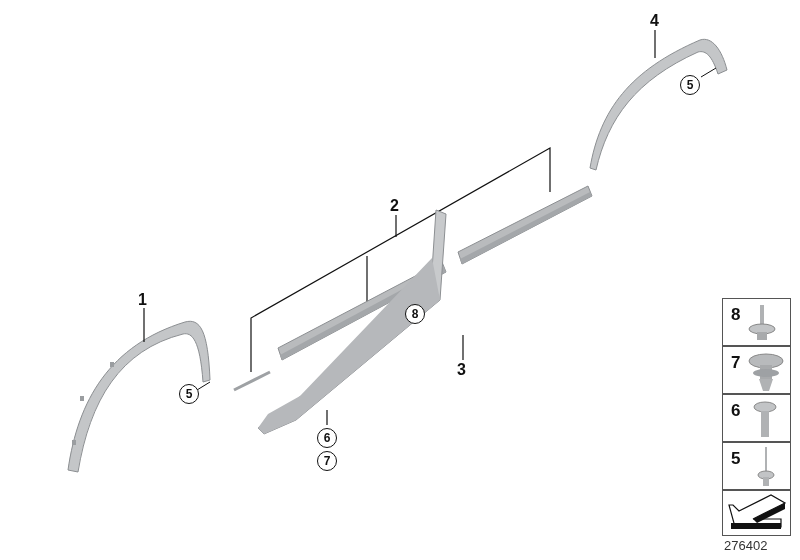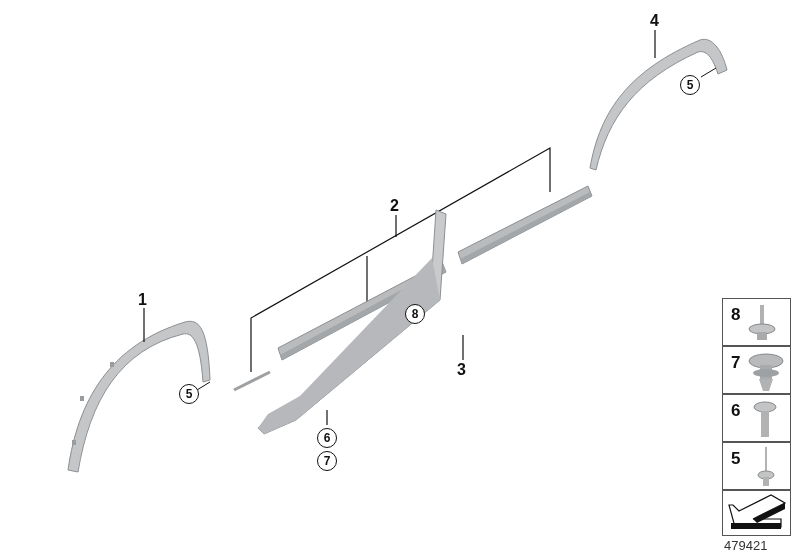--- a/index.html
+++ b/index.html
@@ -100,14 +100,14 @@
     </svg>
   </div>
   <div class="legend-box" style="top:490px;height:46px">
     <svg width="69" height="46" style="position:absolute;left:0;top:0">
       <path d="M6,14 L12,36 L58,36 L58,28 L30,28 L62,12 L48,4 L16,20 L10,14 Z" fill="#fff" stroke="#111" stroke-width="1.2"></path>
       <path d="M8,32 L58,32 L58,38 L8,38 Z" fill="#111"></path>
       <path d="M30,28 L62,12 L62,18 L34,32 Z" fill="#111"></path>
     </svg>
   </div>
 
-  <span class="diagram-id">479421</span>
+  <span class="diagram-id">276402</span>
 </div>
 
 </body></html>

